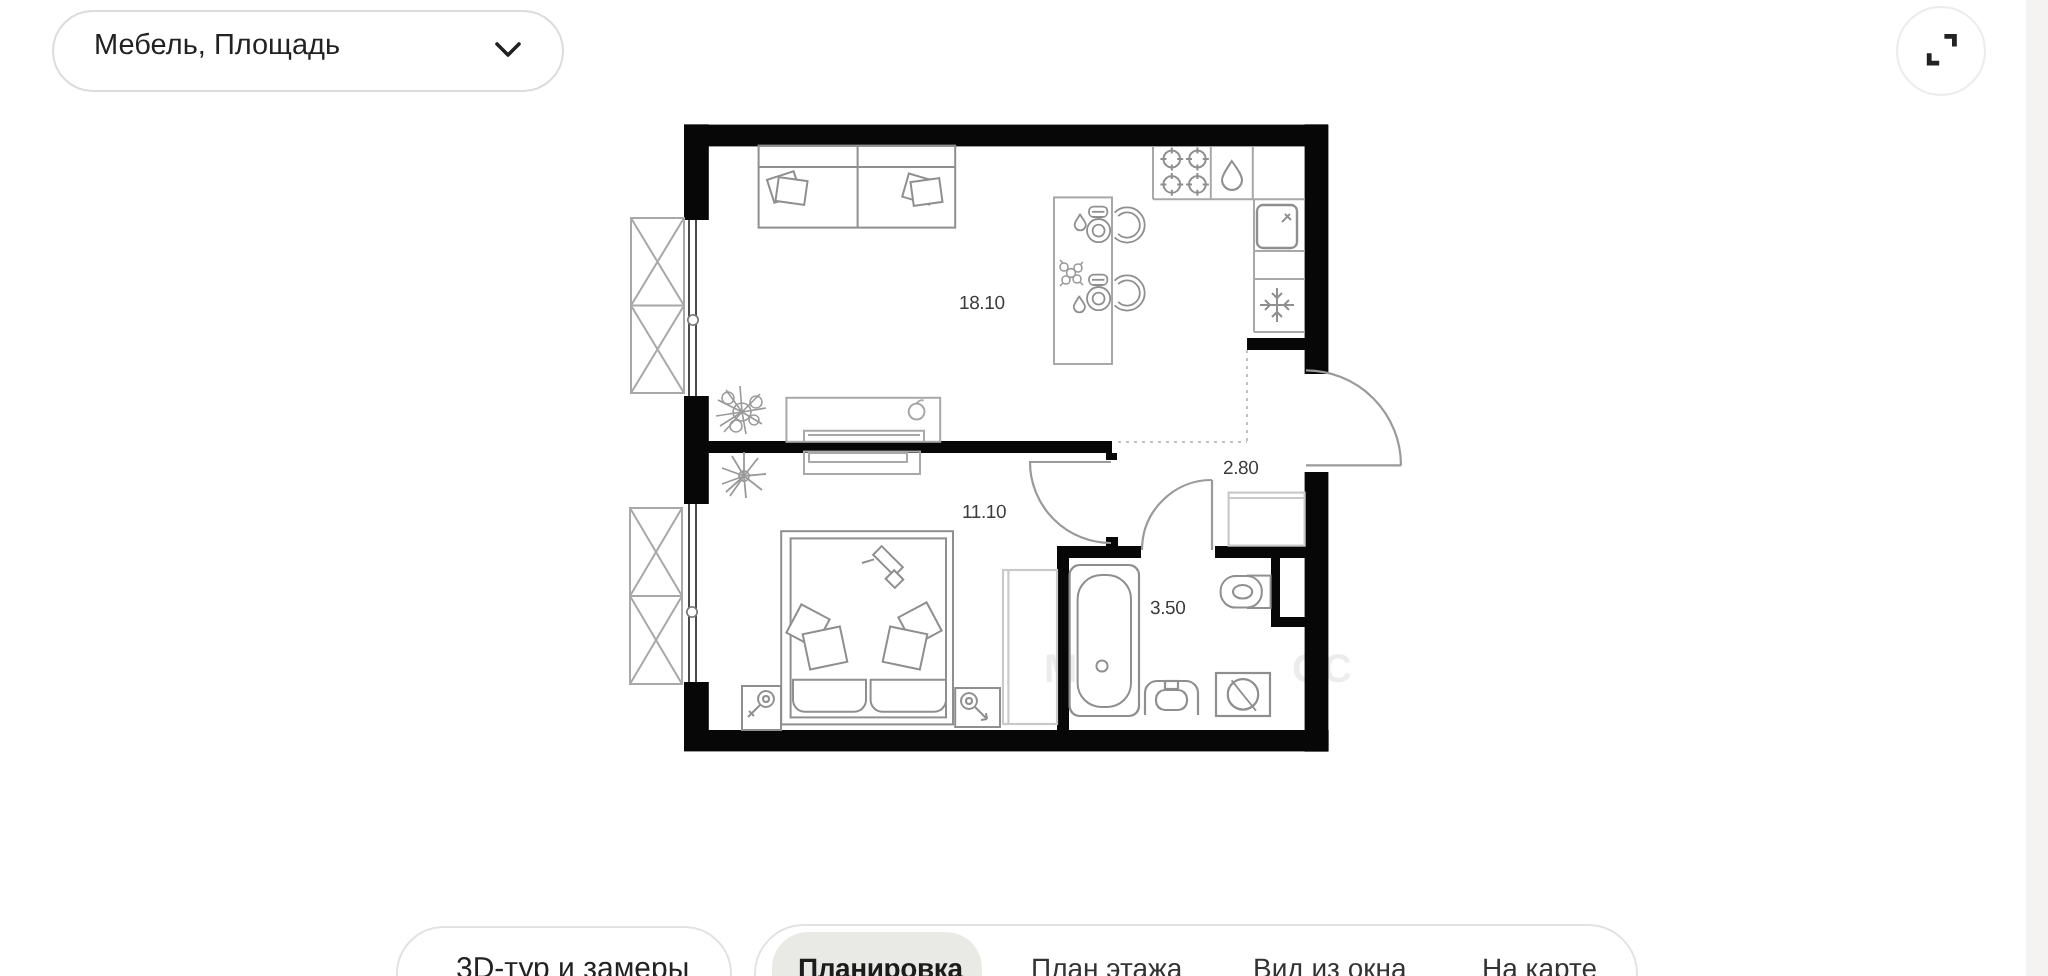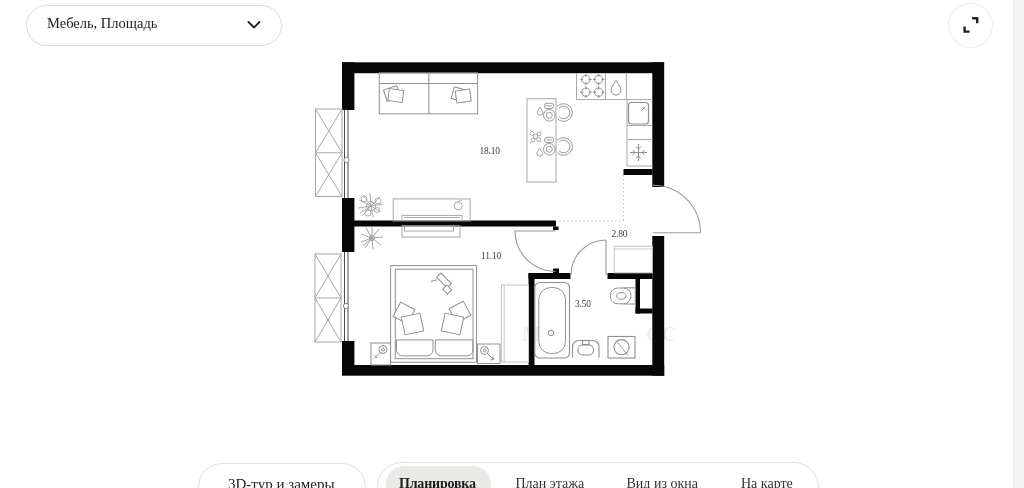--- a/index.html
+++ b/index.html
@@ -1,21 +1,21 @@
 <!DOCTYPE html>
 <html><head>
 <meta charset="utf-8">
 <style>
   html,body{margin:0;padding:0;background:#ffffff;width:1024px;height:488px;overflow:hidden;
     font-family:"Liberation Sans", sans-serif;}
   .abs{position:absolute;}
 </style>
 </head>
 <body>
-<div style="position:relative;width:945px;height:488px;font-family:Liberation Serif, serif;">
+<div style="position:relative;width:945px;height:488px;">
 
 <div class="abs" style="left:1013px;top:0;width:11px;height:488px;background:#f4f3f1;"></div>
 
 <div class="abs" style="left:26px;top:4.5px;width:256px;height:41px;border:1px solid #dcdcdc;border-radius:21.5px;background:#fff;box-sizing:border-box;"></div>
 
 <div class="abs" style="left:47px;top:15px;font-size:14.5px;color:#222;">Мебель, Площадь</div>
 
 <svg class="abs" style="left:245px;top:17px;" width="18" height="16" viewBox="0 0 18 16">
   <path d="M3.5,5 L9,10.5 L14.5,5" fill="none" stroke="#222" stroke-width="1.8" stroke-linecap="round" stroke-linejoin="round"></path>
 </svg>

